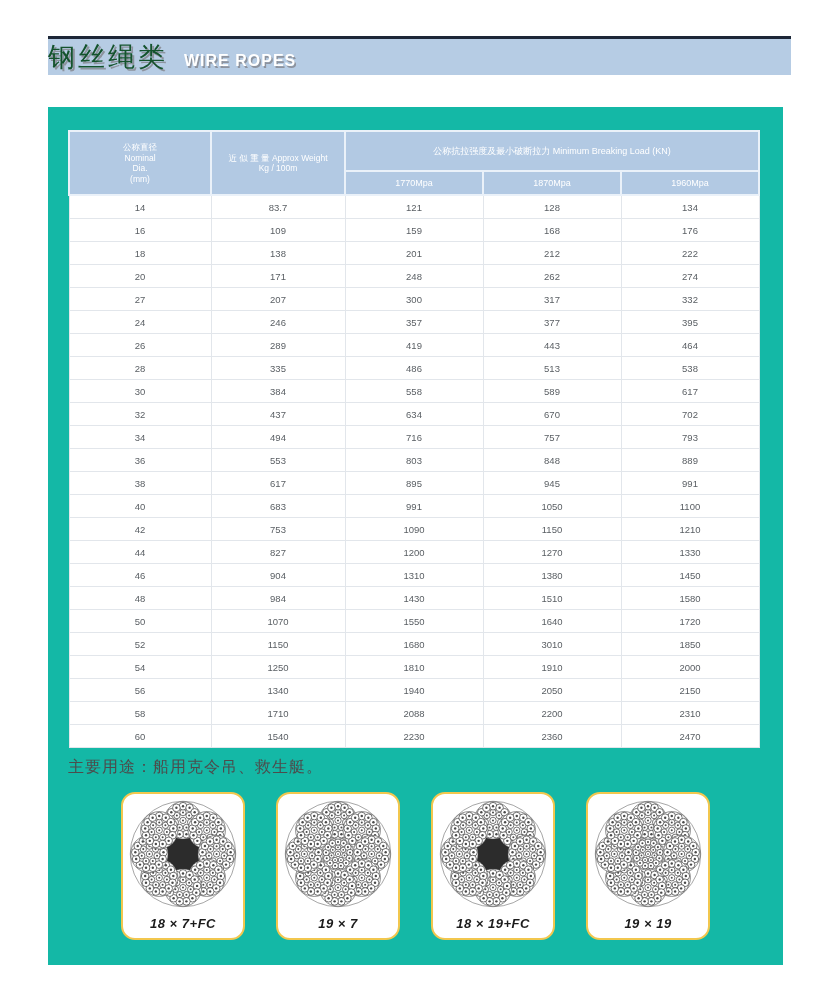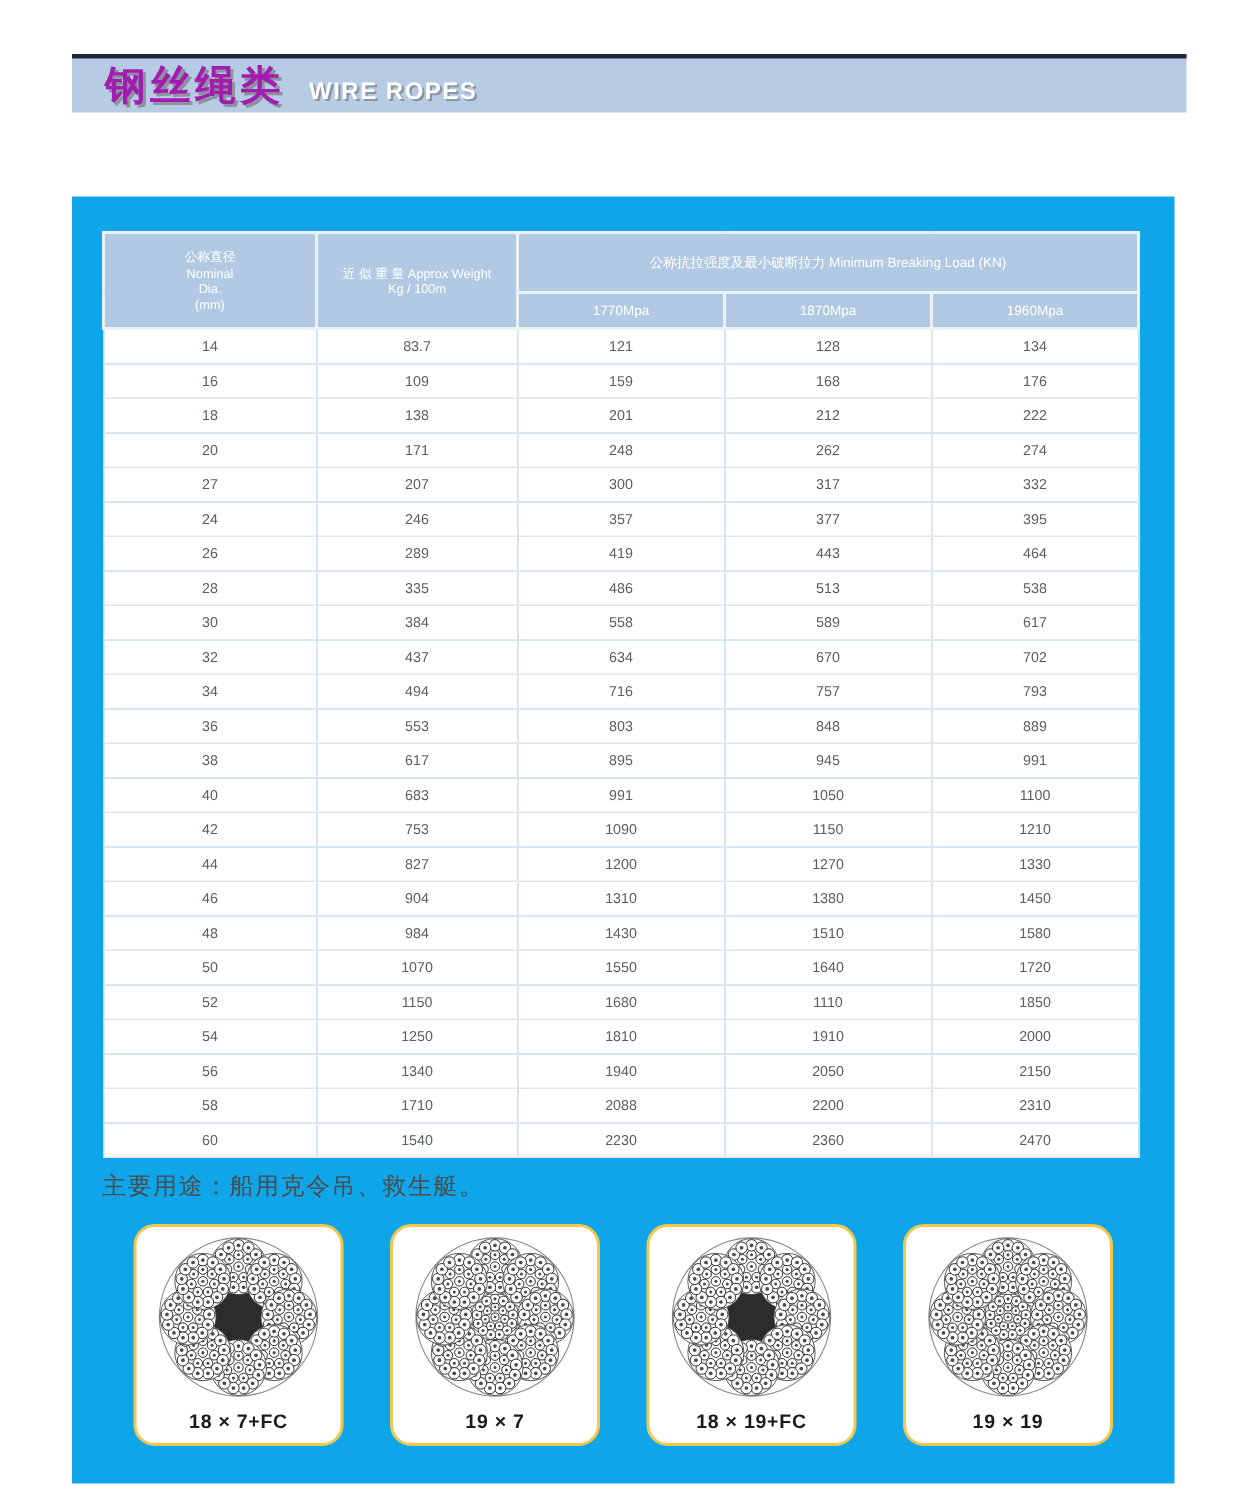--- a/index.html
+++ b/index.html
@@ -3,33 +3,33 @@
 <meta charset="utf-8">
 <style>
   html,body{margin:0;padding:0;background:#fff;}
   .page{position:relative;width:830px;height:1000px;background:#fff;overflow:hidden;
         font-family:"Liberation Sans",sans-serif;}
 
   
   .banner{position:absolute;left:48px;top:36px;width:743px;height:36px;
           background:#b6cce4;border-top:3px solid #1d2737;
           display:flex;align-items:baseline;}
-  .banner-zh{margin-left:22px;font-size:27px;font-weight:bold;color:#a21caf;
+  .banner-zh{font-size:27px;font-weight:normal;color:#14532d;
              letter-spacing:3px;text-shadow:2px 2px 0 #8d939e;line-height:36px;}
   .banner-en{margin-left:16px;font-size:16px;font-weight:bold;color:#fff;
              letter-spacing:1px;text-shadow:1.5px 1.5px 0 #8d939e;}
 
   
   .section-row{position:absolute;left:48px;top:85px;display:flex;align-items:center;}
   .bullet{width:14px;height:13px;background:#ffc60b;margin-right:12px;}
   .sec-zh{font-size:15px;font-weight:bold;color:#0d0d0d;letter-spacing:1px;}
   .sec-en{font-size:13.5px;font-weight:bold;color:#0d0d0d;margin-left:7px;}
 
   
-  .panel{position:absolute;left:48px;top:107px;width:735px;height:858px;background:#0ea5e9;margin-top:24px;}
+  .panel{position:absolute;left:48px;top:107px;width:735px;height:858px;background:#14b8a6;}
 
   
   .spec-table{position:absolute;left:20px;top:23px;width:690px;border-collapse:collapse;
               table-layout:fixed;}
   .spec-table col.c1{width:142px}.spec-table col.c2{width:134px}
   .spec-table col.c3{width:138px}.spec-table col.c4{width:138px}.spec-table col.c5{width:138px}
   .spec-table thead th{background:#b2c9e3;color:#fff;font-weight:normal;
                        border:2px solid #eaf1f9;text-align:center;vertical-align:middle;
                        font-size:9px;line-height:11px;padding:0;}
   .spec-table thead tr.top-row th{height:38px;}
@@ -38,22 +38,22 @@
   .spec-table tbody td{height:22px;background:#fff;border:1px solid #e2e6eb;
                        color:#595e63;font-size:9.5px;text-align:center;padding:0;}
 
   
   .footnote{position:absolute;left:20px;top:650px;font-size:16px;color:#4c4c4c;
             letter-spacing:1px;}
 
   
   .cards{position:absolute;left:0;top:685px;width:735px;display:flex;
          justify-content:center;gap:31px;}
-  .card{width:140px;height:148px;background:#fff;border:2px solid #f2c74e;
-        border-radius:14px;box-sizing:border-box;position:relative;}
+  .card{width:124px;height:148px;background:#fff;border:2px solid #f2c74e;
+        border-radius:14px;box-sizing:border-box;position:relative;font-style:italic;}
   .card svg{display:block;margin:4px auto 0;}
   .card-label{position:absolute;bottom:7px;left:0;width:100%;text-align:center;
               font-size:13px;font-weight:bold;color:#1b1b1b;letter-spacing:0.5px;}
 </style>
 </head>
 <body>
 
 <div class="page">
 
   <div class="banner">
@@ -223,21 +223,21 @@
             <td>50</td>
             <td>1070</td>
             <td>1550</td>
             <td>1640</td>
             <td>1720</td>
           </tr>
           <tr>
             <td>52</td>
             <td>1150</td>
             <td>1680</td>
-            <td>1110</td>
+            <td>3010</td>
             <td>1850</td>
           </tr>
           <tr>
             <td>54</td>
             <td>1250</td>
             <td>1810</td>
             <td>1910</td>
             <td>2000</td>
           </tr>
           <tr>

